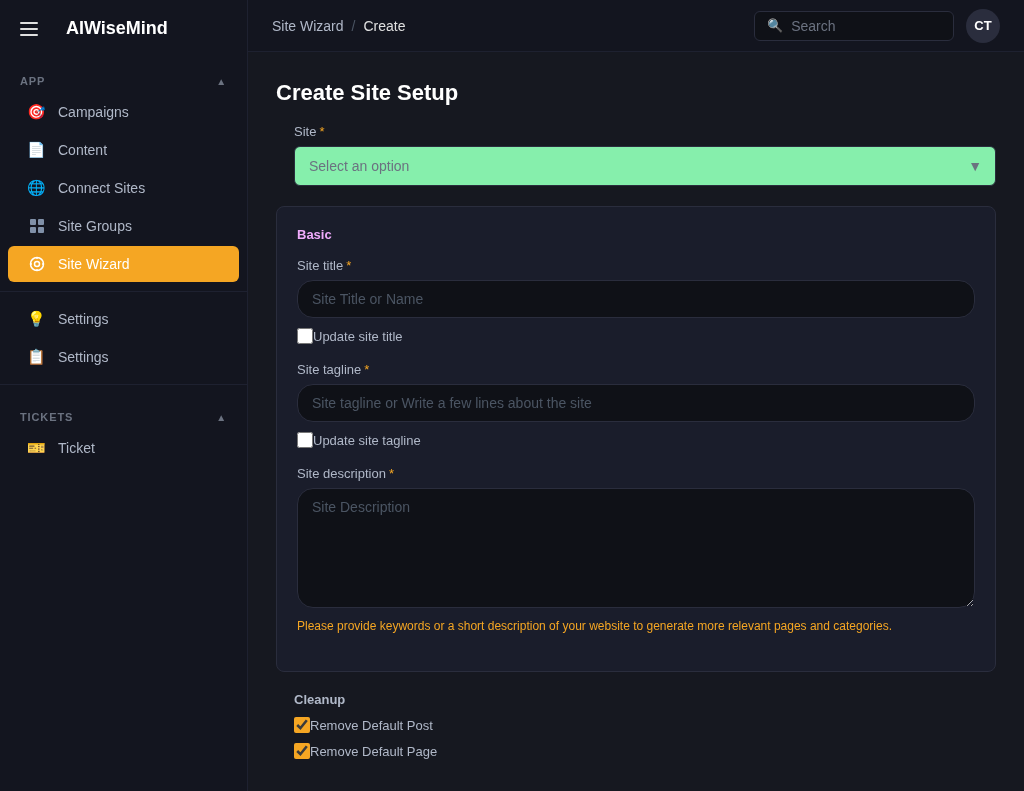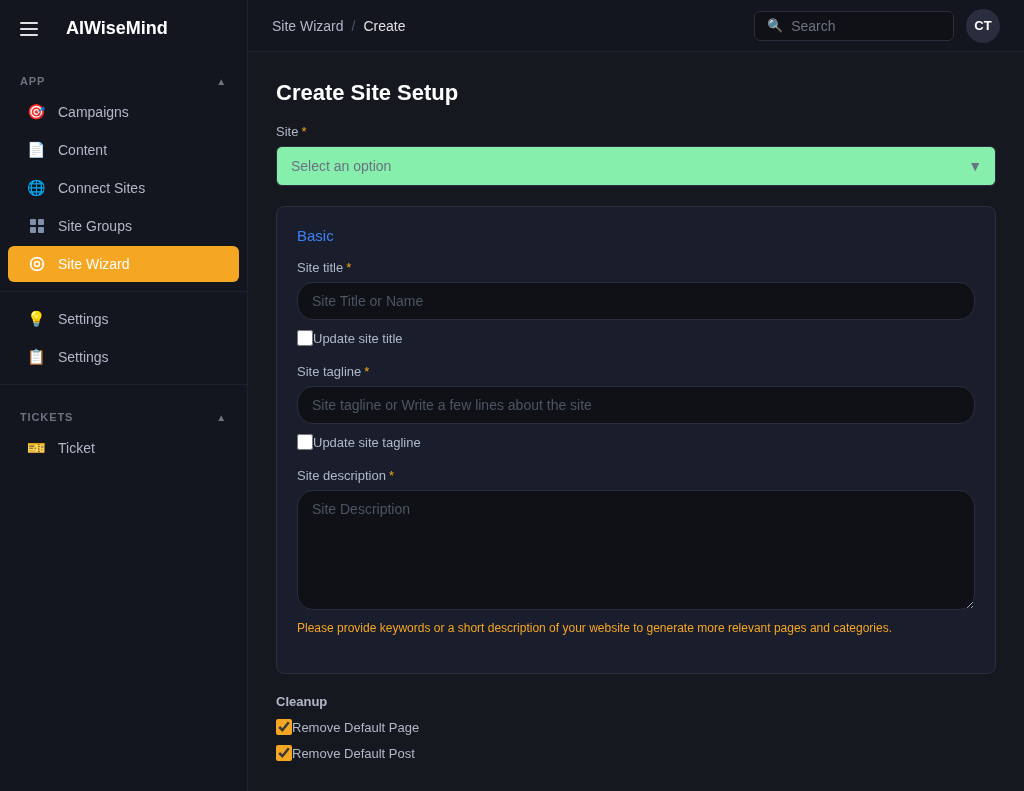--- a/index.html
+++ b/index.html
@@ -169,20 +169,21 @@
       padding: 28px 28px 40px;
     }
     .page-title {
       font-size: 22px;
       font-weight: 700;
       color: #fff;
       margin-bottom: 18px;
     }
     .form-section {
       margin-bottom: 20px;
+      margin-left: 18px;
     }
     .field-label {
       font-size: 13px;
       color: #b0b8c8;
       margin-bottom: 7px;
       display: flex;
       align-items: center;
       gap: 3px;
     }
     .required-star {
@@ -215,23 +216,23 @@
 
     
     .card {
       background: #1a1d2b;
       border: 1px solid #2a2d3d;
       border-radius: 8px;
       padding: 20px;
       margin-bottom: 20px;
     }
     .card-section-title {
-      font-size: 15px;
-      font-weight: 400;
-      color: #3b82f6;
+      font-size: 13px;
+      font-weight: 700;
+      color: #f0abfc;
       margin-bottom: 16px;
     }
     .text-input {
       width: 100%;
       background: #0f1117;
       border: 1px solid #2a2d3d;
       border-radius: 16px;
       color: #e0e0e0;
       padding: 10px 14px;
       font-size: 14px;
@@ -427,23 +428,23 @@
           <span class="required-star">*</span>
         </div>
         <textarea class="text-input" placeholder="Site Description" style=""></textarea>
         <div class="hint-text">Please provide keywords or a short description of your website to generate more relevant pages and categories.</div>
       </div>
     </div>
 
     <div class="form-section">
       <div class="section-heading">Cleanup</div>
       <div class="checkbox-row">
+        <input type="checkbox" id="removePost" checked="" style="">
+        <label for="removePost" class="checkbox-label">Remove Default Post</label>
+      </div>
+      <div class="checkbox-row">
         <input type="checkbox" id="removePage" checked="" style="">
         <label for="removePage" class="checkbox-label">Remove Default Page</label>
       </div>
-      <div class="checkbox-row">
-        <input type="checkbox" id="removePost" checked="" style="">
-        <label for="removePost" class="checkbox-label">Remove Default Post</label>
-      </div>
     </div>
 
   </div>
 </div>
 
 </body></html>

